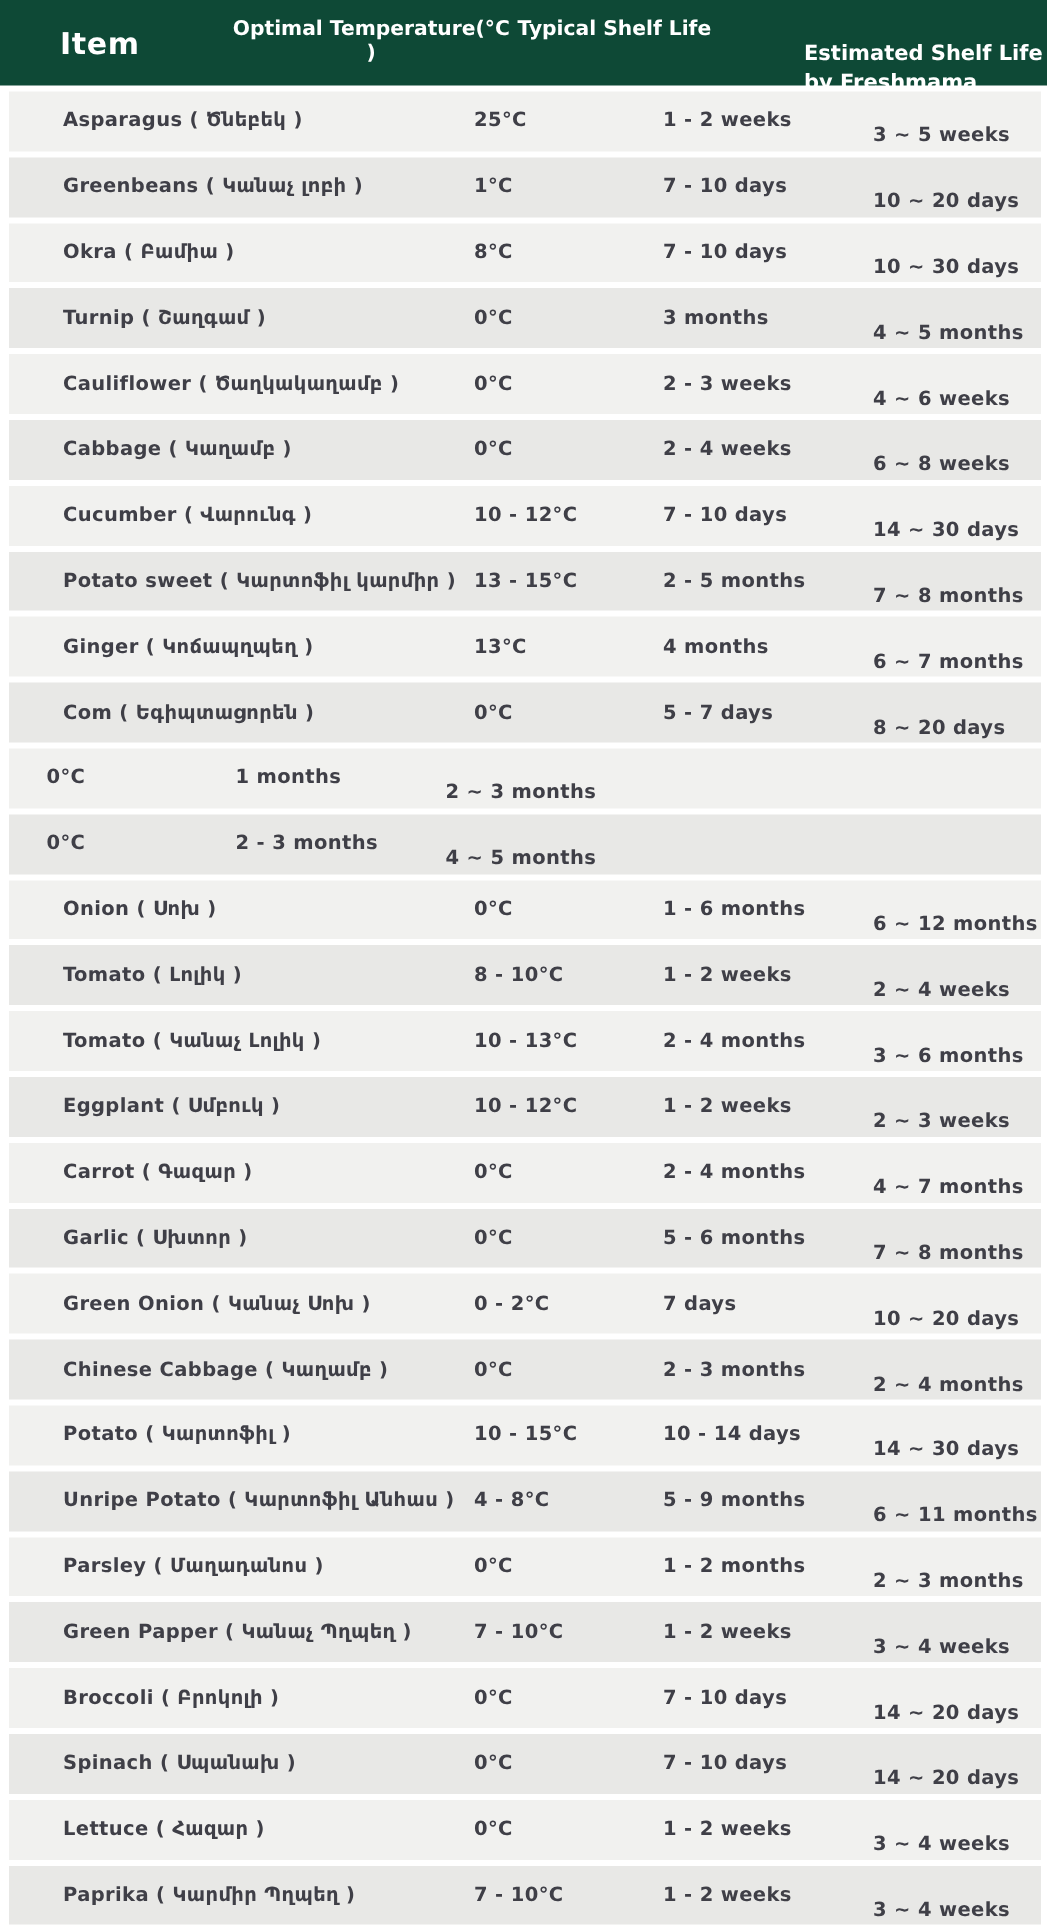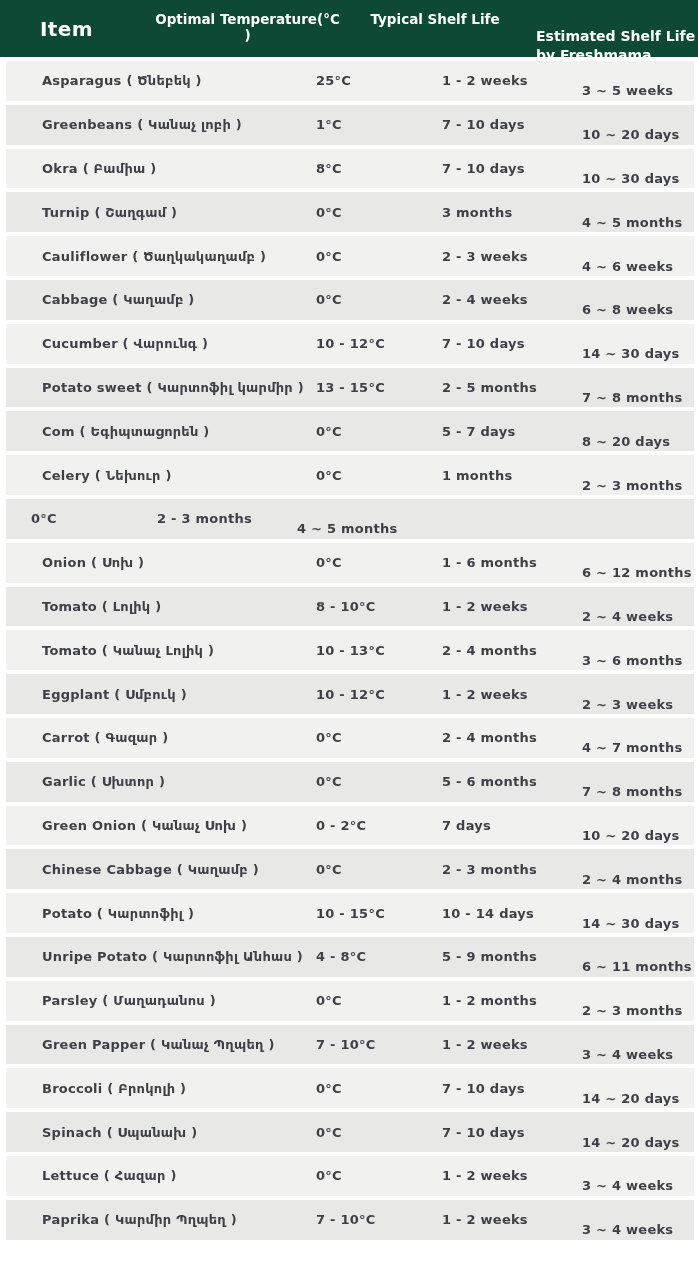--- a/index.html
+++ b/index.html
@@ -33,21 +33,21 @@
   }
   .h-temp{
     width:195px;
     padding-top:11px;
     text-align:center;
     font-size:13.5px;
   }
   .h-typical{
     width:180px;
     padding-top:11px;
-    text-align:center;
+    text-align:left;
     font-size:13.5px;
   }
   .h-est{
     flex:1;
     padding-top:27px;
     padding-left:11px;
     font-size:14px;
     line-height:1.35;
   }
   .rows{display:flex;flex-direction:column;}
@@ -132,28 +132,33 @@
       <div class="cell c-temp">10 - 12°C</div>
       <div class="cell c-typical">7 - 10 days</div>
       <div class="cell c-est">14 ~ 30 days</div>
     </div>
     <div class="row dark">
       <div class="cell c-item">Potato sweet ( Կարտոֆիլ կարմիր )</div>
       <div class="cell c-temp">13 - 15°C</div>
       <div class="cell c-typical">2 - 5 months</div>
       <div class="cell c-est">7 ~ 8 months</div>
     </div>
+    <div class="row light">
+      <div class="cell c-item">Ginger ( Կոճապղպեղ )</div>
+      <div class="cell c-temp">13°C</div>
+      <div class="cell c-typical">4 months</div>
+      <div class="cell c-est">6 ~ 7 months</div>
+    </div>
     <div class="row dark">
       <div class="cell c-item">Com ( Եգիպտացորեն )</div>
       <div class="cell c-temp">0°C</div>
       <div class="cell c-typical">5 - 7 days</div>
       <div class="cell c-est">8 ~ 20 days</div>
     </div>
     <div class="row light">
-      <div class="cell c-item">Celery ( Նեխուր )</div>
       <div class="cell c-temp">0°C</div>
       <div class="cell c-typical">1 months</div>
       <div class="cell c-est">2 ~ 3 months</div>
     </div>
     <div class="row dark">
       <div class="cell c-temp">0°C</div>
       <div class="cell c-typical">2 - 3 months</div>
       <div class="cell c-est">4 ~ 5 months</div>
     </div>
     <div class="row light">

